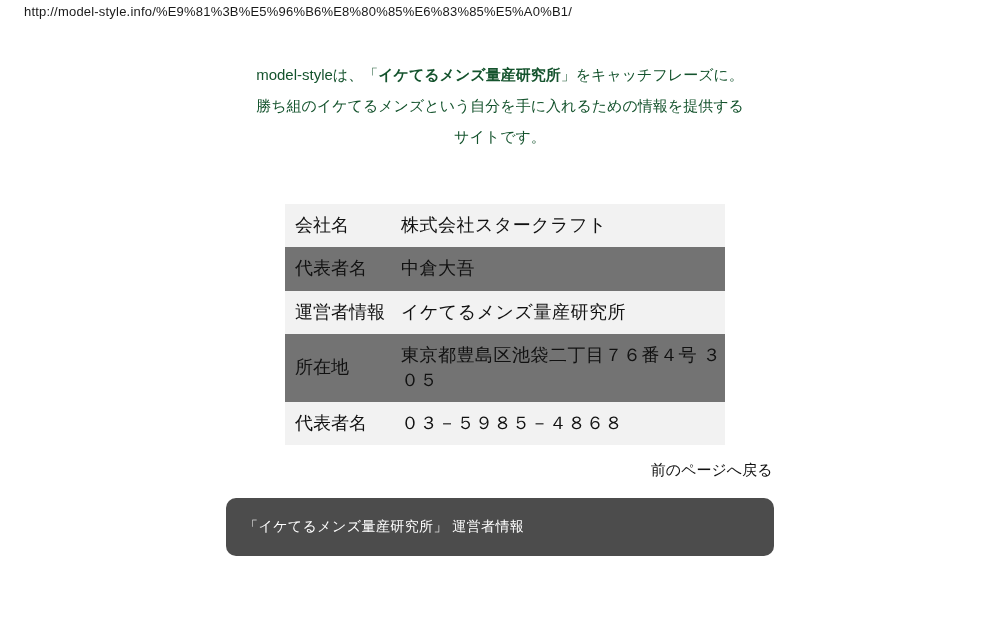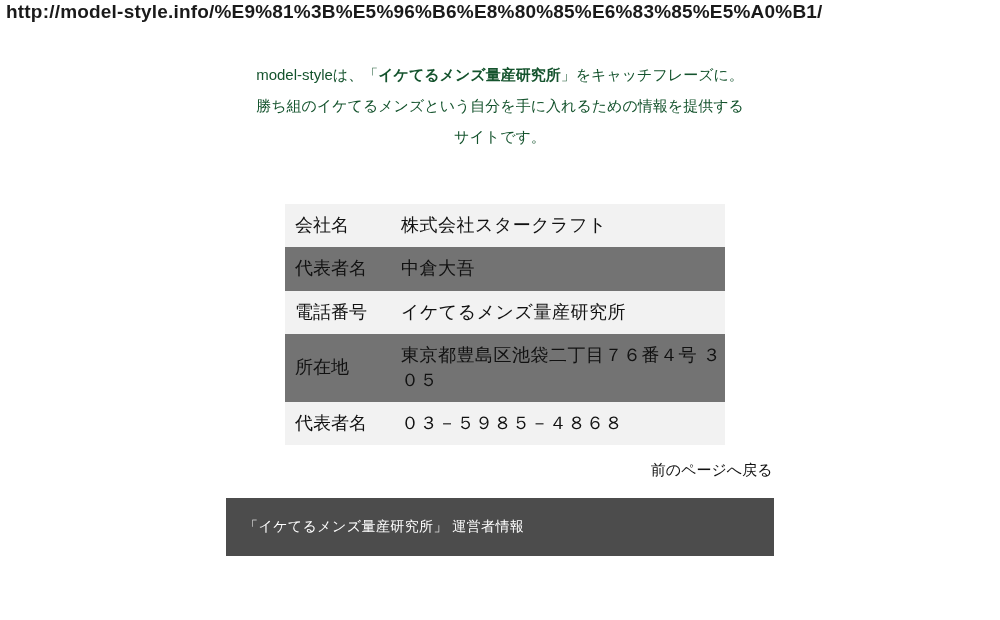--- a/index.html
+++ b/index.html
@@ -12,27 +12,26 @@
     background: #ffffff;
     font-family: "Liberation Sans", sans-serif;
     color: #000000;
     overflow: hidden;
   }
 
   
   .urlbar {
     height: 24px;
     line-height: 24px;
-    padding: 0 6px;
-    font-size: 19px;
+    padding: 0 24px;
+    font-size: 13px;
     color: #1a1a1a;
     letter-spacing: 0.2px;
     white-space: nowrap;
     overflow: hidden;
-    font-weight: bold;
   }
 
   
   .page {
     padding: 0;
   }
 
   .title {
     font-size: 31px;
     font-weight: bold;
@@ -100,20 +99,21 @@
     width: 548px;
     height: 58px;
     background: #4c4c4c;
     color: #ffffff;
     font-size: 14px;
     display: flex;
     align-items: center;
     padding-left: 18px;
     box-sizing: border-box;
     letter-spacing: 0.4px;
+    border-radius: 10px;
   }
 </style>
 </head>
 <body>
 
 <div class="urlbar">
   <span>http://model-style.info/%E9%81%3B%E5%96%B6%E8%80%85%E6%83%85%E5%A0%B1/</span>
 </div>
 
 <div class="page">
@@ -128,21 +128,21 @@
       <tbody>
         <tr class="odd">
           <td class="label">会社名</td>
           <td class="value">株式会社スタークラフト</td>
         </tr>
         <tr class="even">
           <td class="label">代表者名</td>
           <td class="value">中倉大吾</td>
         </tr>
         <tr class="odd">
-          <td class="label">電話番号</td>
+          <td class="label">運営者情報</td>
           <td class="value">イケてるメンズ量産研究所</td>
         </tr>
         <tr class="even">
           <td class="label">所在地</td>
           <td class="value">東京都豊島区池袋二丁目７６番４号 ３０５</td>
         </tr>
         <tr class="odd">
           <td class="label">代表者名</td>
           <td class="value">０３－５９８５－４８６８</td>
         </tr>

